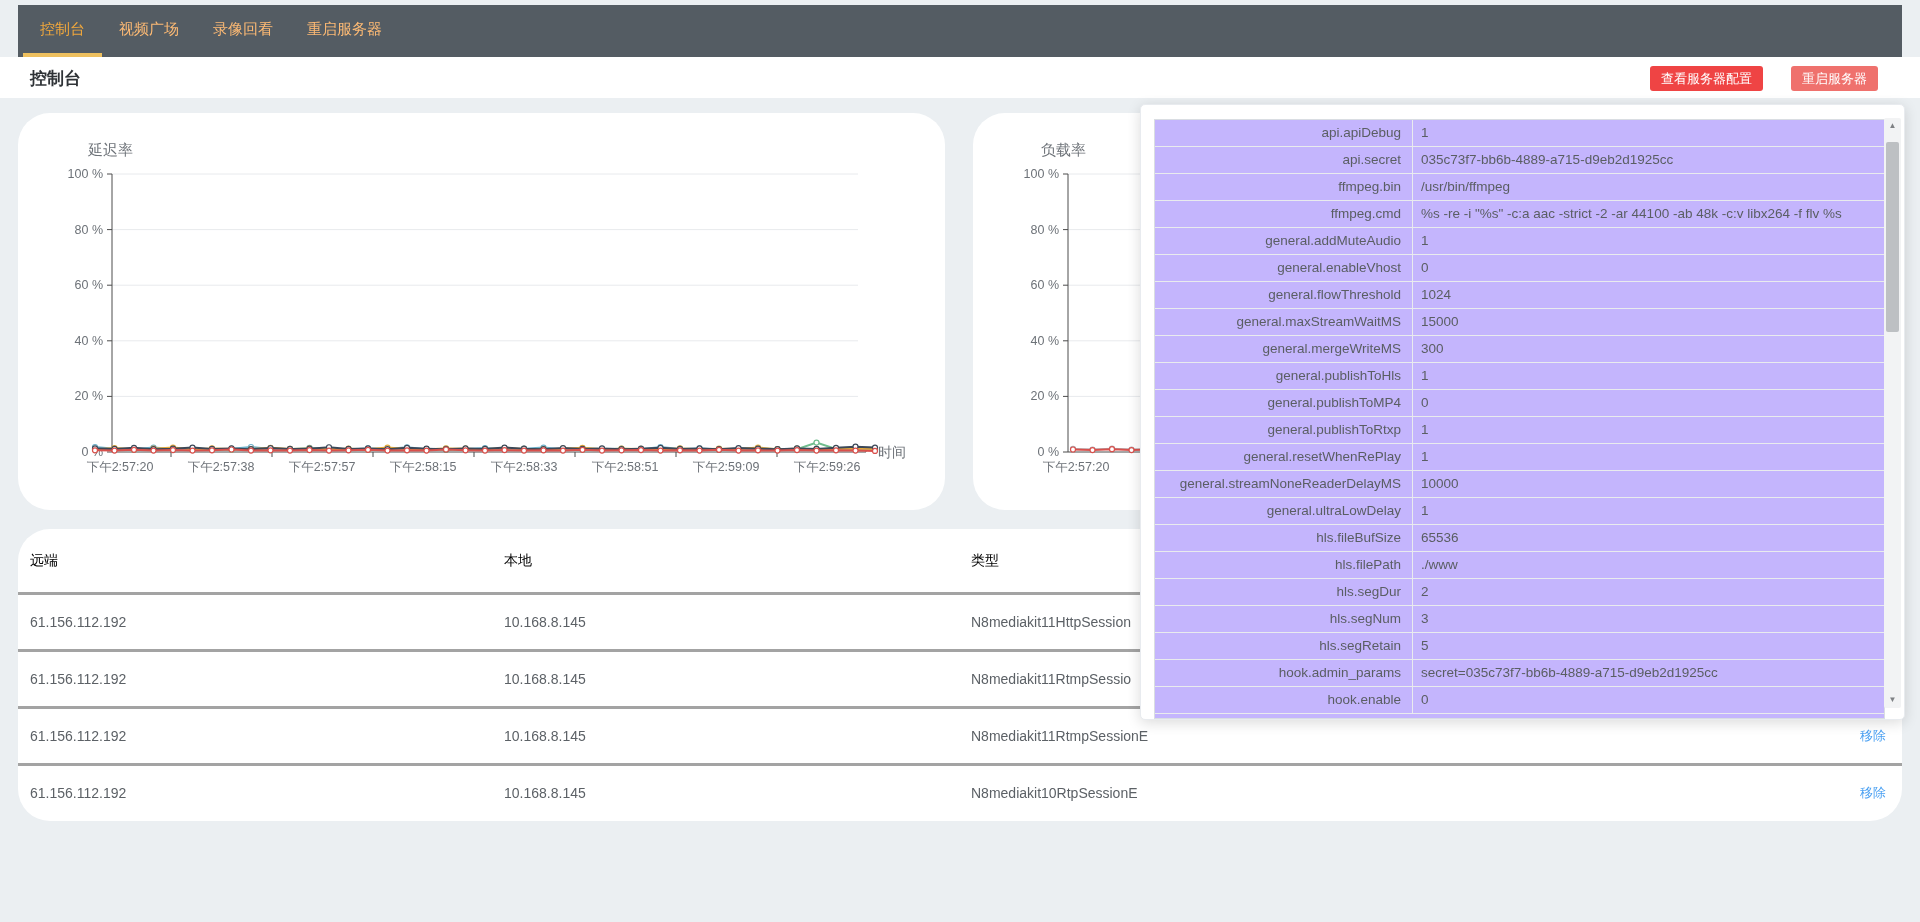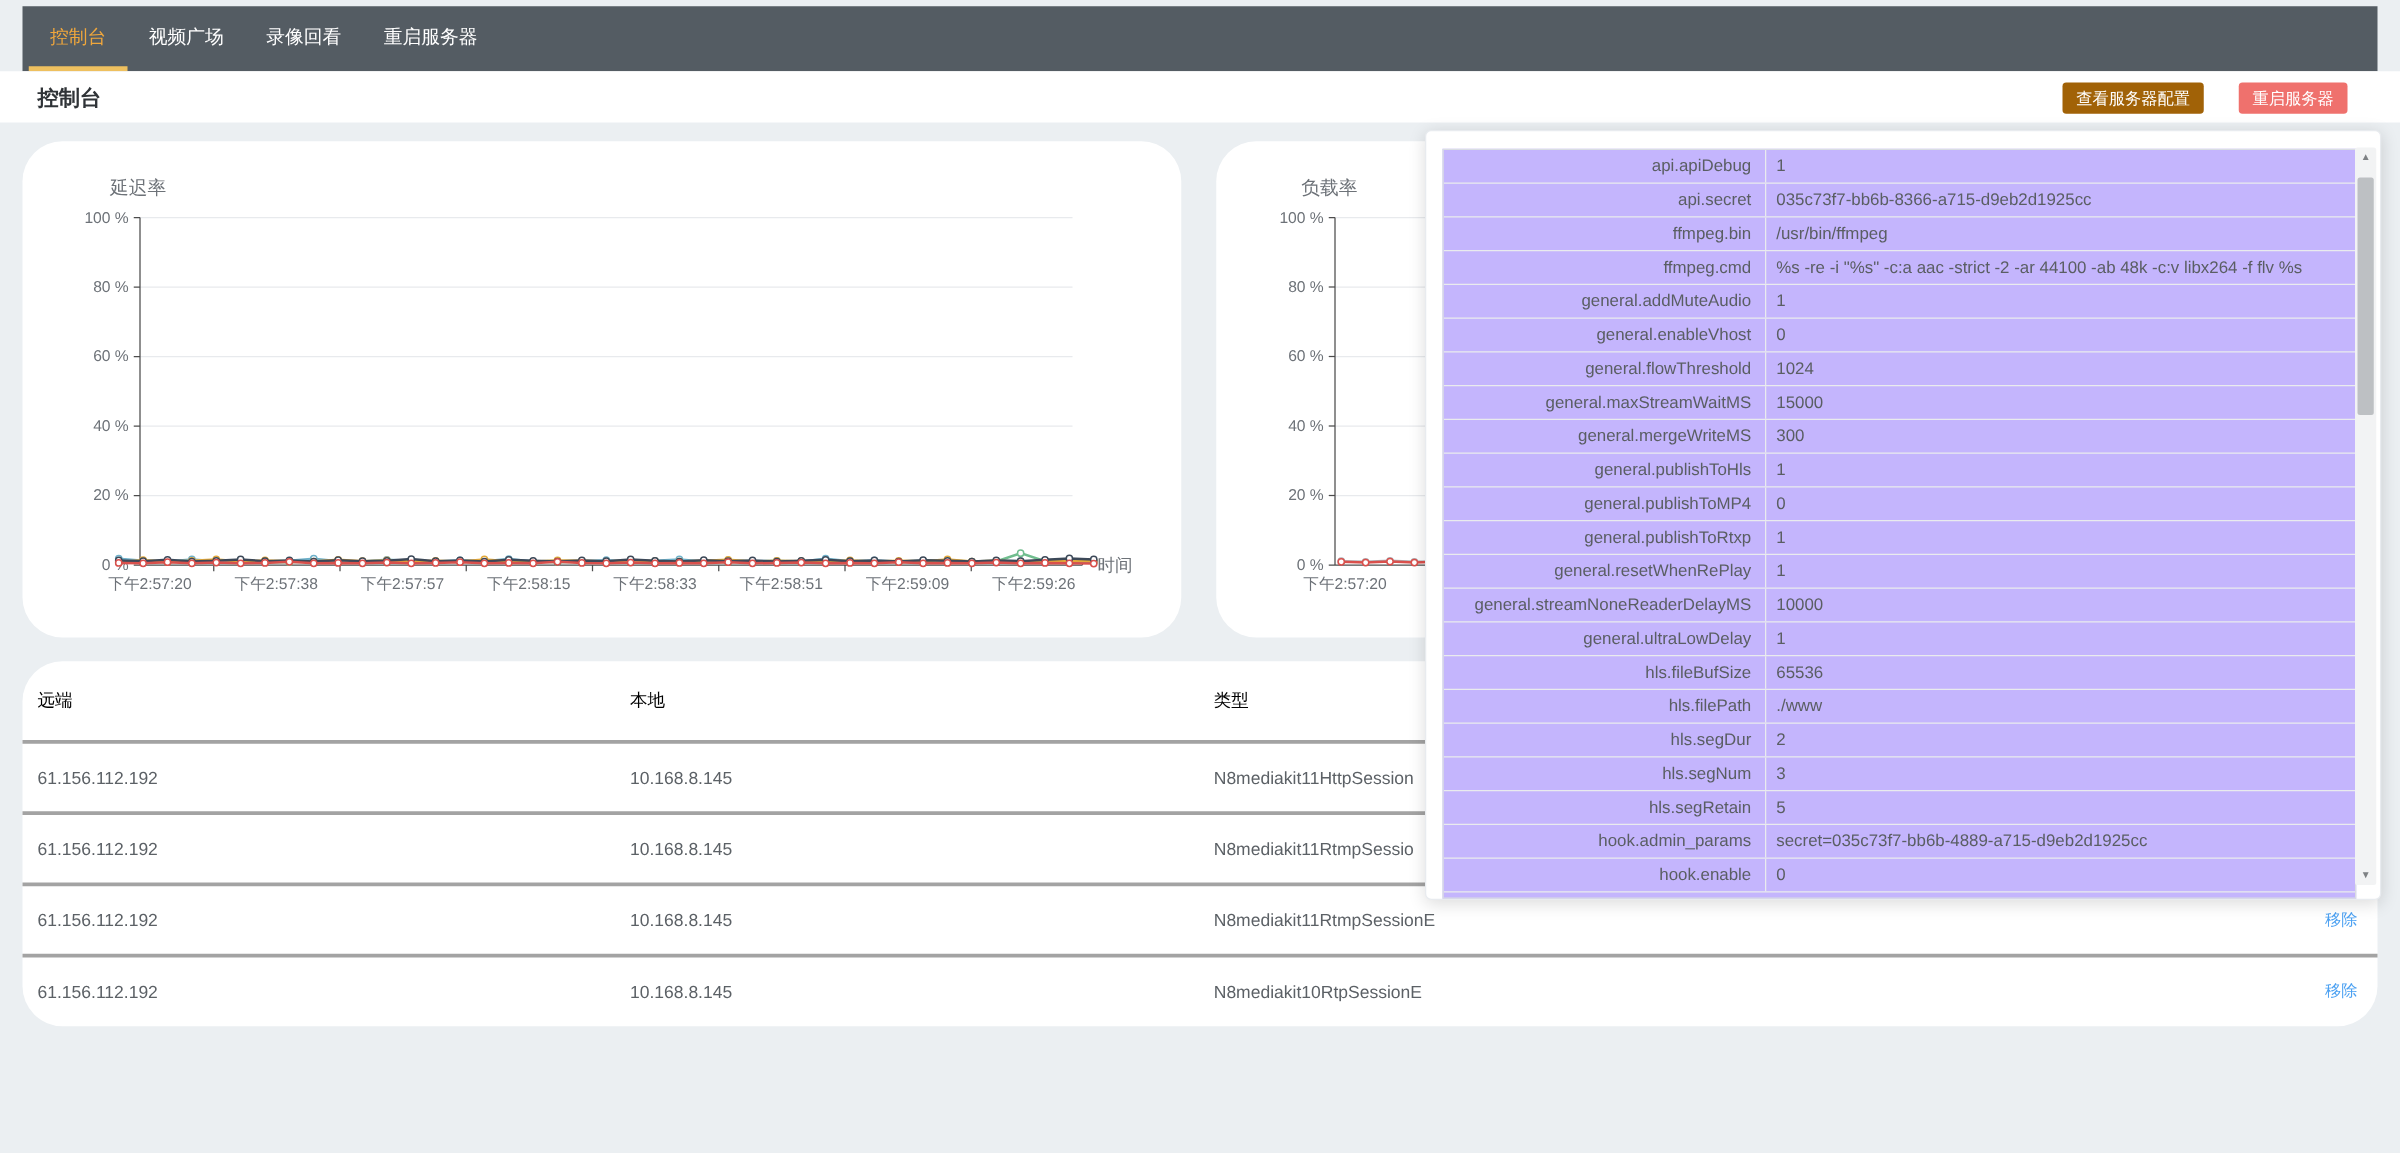--- a/index.html
+++ b/index.html
@@ -8,36 +8,36 @@
     background:#ebeff2;
     font-family:"Liberation Sans","DejaVu Sans",sans-serif;
     color:#5c6166;
   }
   
   .navbar{
     position:absolute;left:18px;top:5px;width:1884px;height:52px;
     background:#545c63;display:flex;align-items:stretch;padding-left:5px;box-sizing:border-box;
   }
   .nav-tab{
-    display:flex;align-items:center;padding:0 17px;font-size:15px;color:#ffffff;
+    display:flex;align-items:center;padding:0 17px;font-size:15px;color:#fdba74;
     cursor:pointer;border-bottom:4px solid transparent;box-sizing:border-box;
   }
   .nav-tab.active{color:#f0a73c;border-bottom-color:#eec05f;}
   
   .titlebar{
     position:absolute;left:0;top:57px;width:1920px;height:41px;background:#ffffff;
   }
   .page-title{
     position:absolute;left:30px;top:10px;font-size:17px;font-weight:700;color:#2f3337;
   }
   .btn{
     position:absolute;top:9px;height:25px;border:none;border-radius:3px;color:#fff;
     font-size:13px;font-family:inherit;padding:0 11px;cursor:pointer;line-height:25px;
   }
-  .btn-blue{right:157px;background:#a16207;}
+  .btn-blue{right:157px;background:#ef4444;}
   .btn-red{right:42px;background:#ef716d;}
   
   .panel{position:absolute;background:#ffffff;border-radius:32px;}
   #panel-chart-left{left:18px;top:113px;width:927px;height:397px;}
   #panel-chart-right{left:973px;top:113px;width:929px;height:397px;}
   .chart-svg{display:block;}
   
   #panel-table{left:18px;top:529px;width:1884px;height:292px;}
   .t-head,.t-row{
     display:grid;grid-template-columns:474px 467px 1fr 90px;align-items:center;
@@ -489,21 +489,21 @@
 </div>
 
 <div class="overlay">
   <div class="cfg-table">
       <div class="cfg-row">
         <div class="cfg-key">api.apiDebug</div>
         <div class="cfg-val">1</div>
       </div>
       <div class="cfg-row">
         <div class="cfg-key">api.secret</div>
-        <div class="cfg-val">035c73f7-bb6b-8366-a715-d9eb2d1925cc</div>
+        <div class="cfg-val">035c73f7-bb6b-4889-a715-d9eb2d1925cc</div>
       </div>
       <div class="cfg-row">
         <div class="cfg-key">ffmpeg.bin</div>
         <div class="cfg-val">/usr/bin/ffmpeg</div>
       </div>
       <div class="cfg-row">
         <div class="cfg-key">ffmpeg.cmd</div>
         <div class="cfg-val">%s -re -i "%s" -c:a aac -strict -2 -ar 44100 -ab 48k -c:v libx264 -f flv %s</div>
       </div>
       <div class="cfg-row">

